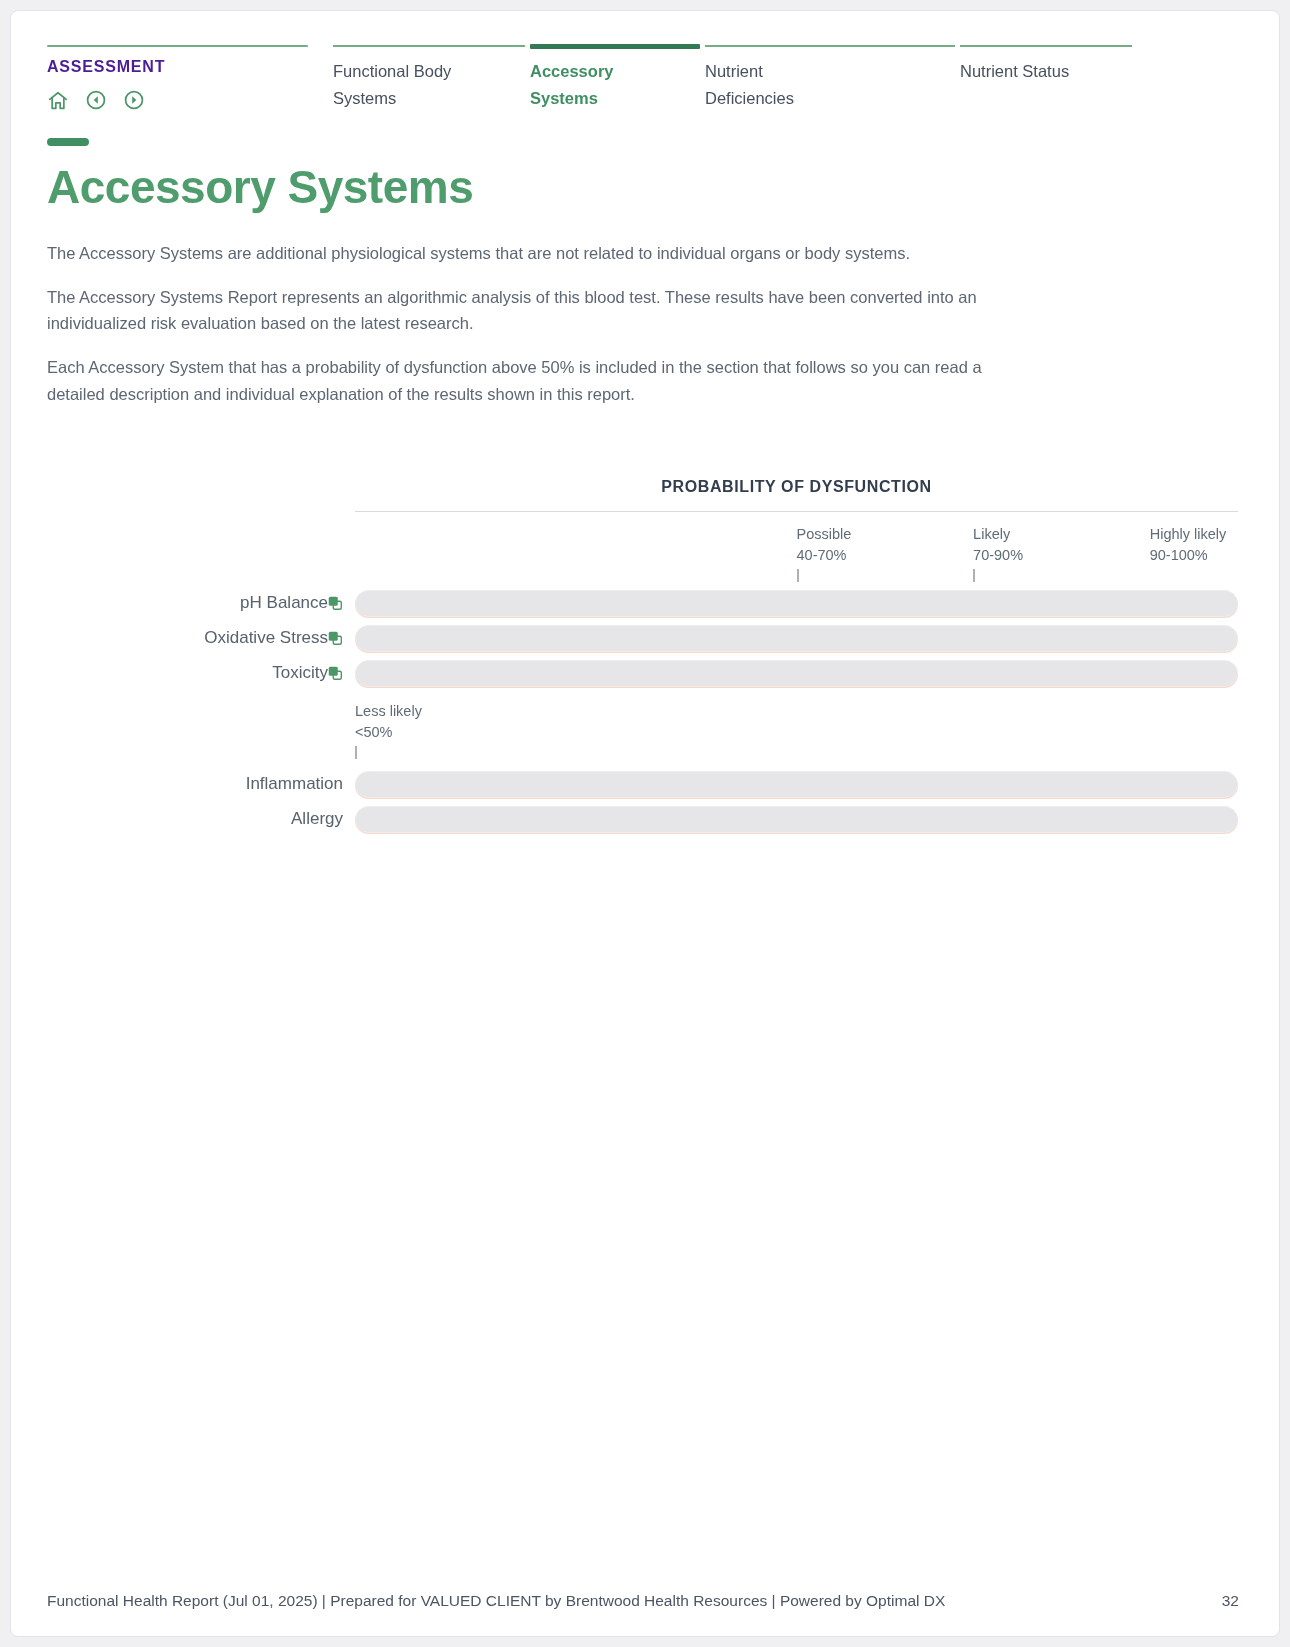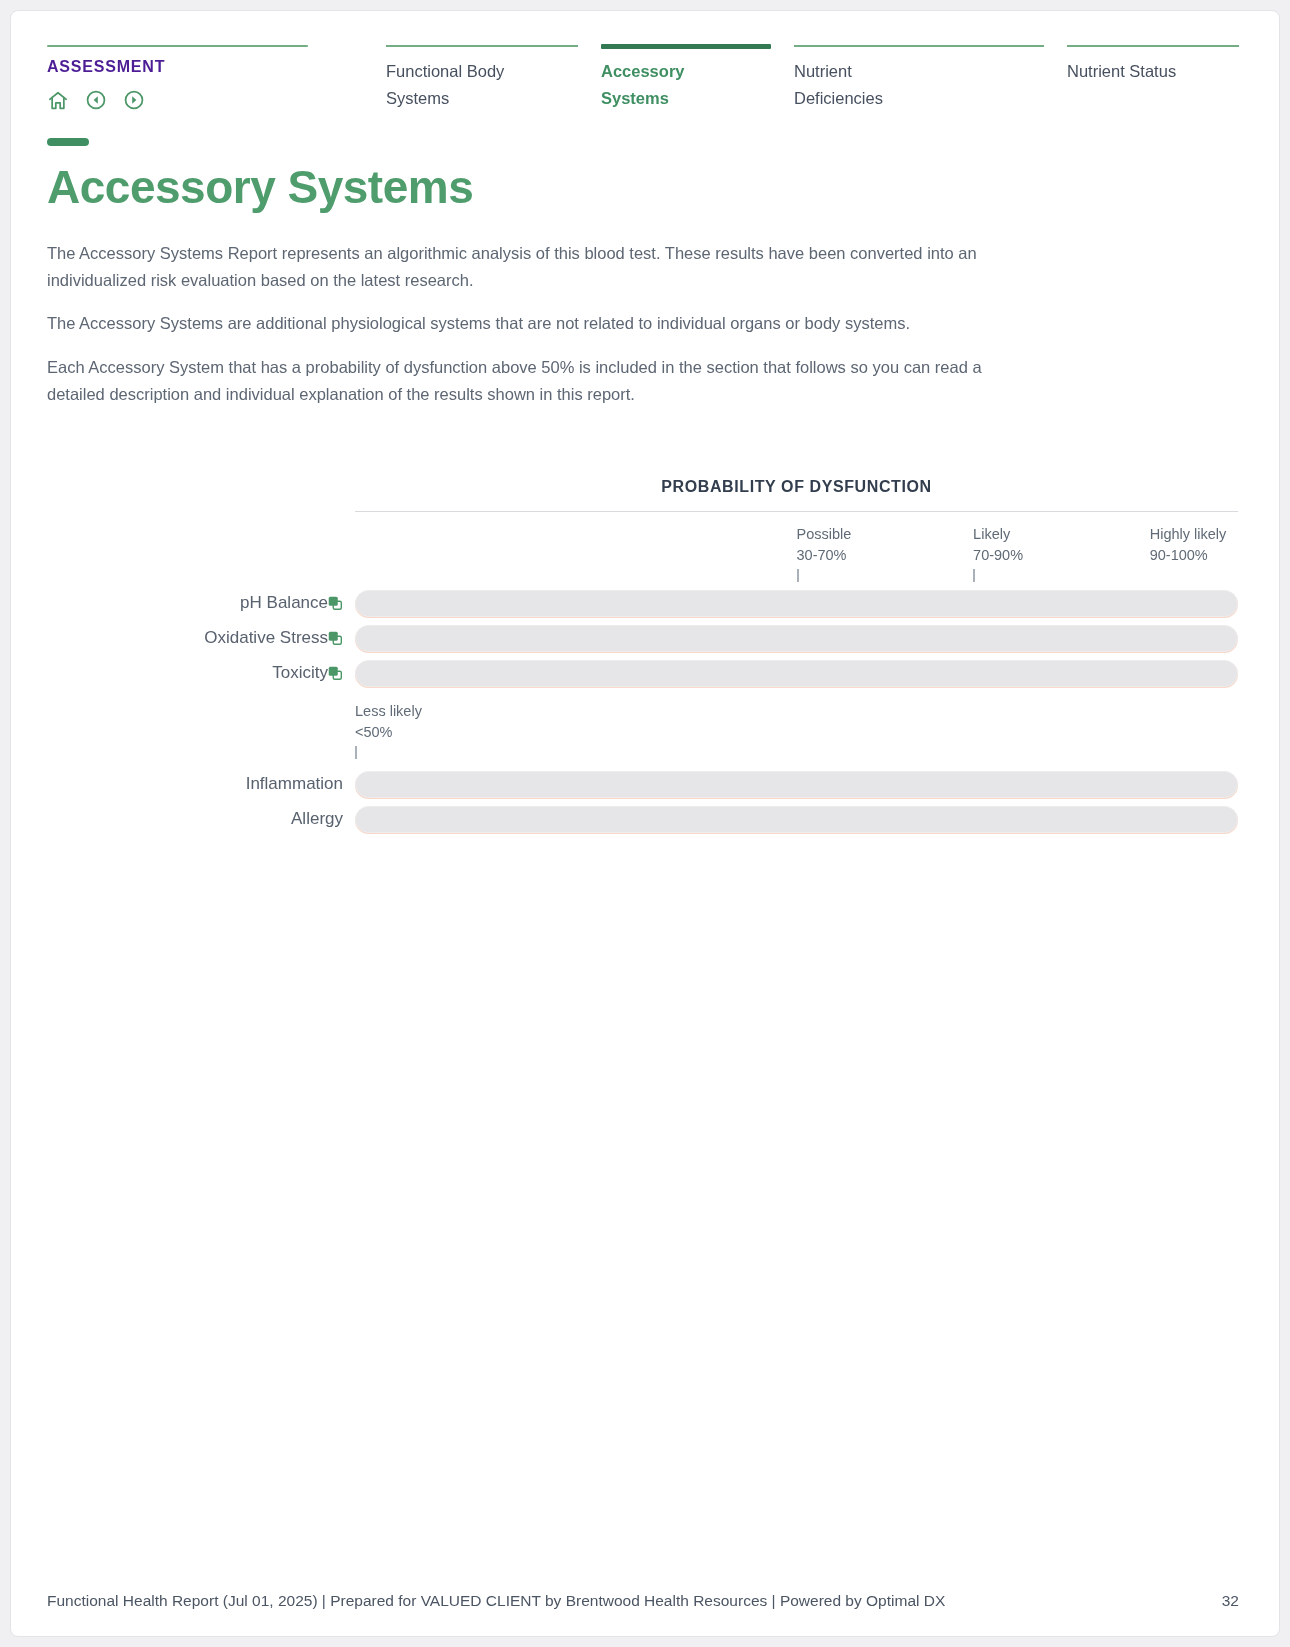--- a/index.html
+++ b/index.html
@@ -20,21 +20,21 @@
   }
 
   
   .header { display: flex; padding: 34px 40px 0 36px; }
   .header-left { width: 261px; margin-right: 25px; flex: none; }
   .hl-overline { height: 2px; background: #74AD84; border-radius: 1px; margin-bottom: 11px; }
   .assessment-label { font-size: 16px; font-weight: bold; color: #4c1d95; letter-spacing: 0.8px; }
   .nav-icons { margin-top: 13px; display: flex; gap: 16px; align-items: center; color: #4C9768; }
   .nav-icons svg { display: block; cursor: pointer; }
 
-  .tabs { display: flex; gap: 23px; flex: 1; justify-content: flex-end; }
+  .tabs { display: flex; gap: 5px; flex: 1; }
   .tab { position: relative; padding-top: 13px; cursor: pointer; }
   .tab .tab-line { position: absolute; top: 0; left: 0; right: 0; height: 2px; background: #74AD84; }
   .tab.active .tab-line { height: 5px; top: -1px; background: #337A53; border-radius: 1px; }
   .tab .tab-text { font-size: 16.5px; line-height: 27px; color: #47505F; display: inline-block; }
   .tab.active .tab-text { color: #3F8F63; font-weight: bold; }
   .tab.t0 { width: 192px; } .tab.t0 .tab-text { max-width: 145px; }
   .tab.t1 { width: 170px; } .tab.t1 .tab-text { max-width: 112px; }
   .tab.t2 { width: 172px; } .tab.t2 .tab-text { max-width: 160px; }
   .tab.t3 { width: 250px; } .tab.t3 .tab-text { max-width: 118px; }
 
@@ -122,35 +122,35 @@
         <div class="tab-line"></div>
         <span class="tab-text">Nutrient Status</span>
       </div>
     </div>
   </div>
 
   <div class="title-dash"></div>
   <h1 class="page-title">Accessory Systems</h1>
 
   <div class="intro">
+    <p>The Accessory Systems are additional physiological systems that are not related to individual organs or body systems.</p>
     <p>The Accessory Systems Report represents an algorithmic analysis of this blood test. These results have been converted into an individualized risk evaluation based on the latest research.</p>
-    <p>The Accessory Systems are additional physiological systems that are not related to individual organs or body systems.</p>
     <p>Each Accessory System that has a probability of dysfunction above 50% is included in the section that follows so you can read a detailed description and individual explanation of the results shown in this report.</p>
   </div>
 
   <div class="chart">
     <div class="chart-head">
       <div class="chart-title">PROBABILITY OF DYSFUNCTION</div>
       <div class="chart-divider"></div>
     </div>
 
     <div class="zone-row">
         <div class="zone" style="left: 50%;">
           <div>Possible</div>
-          <div>30-70%</div>
+          <div>40-70%</div>
           <div class="zone-tick"></div>
         </div>
         <div class="zone" style="left: 70%;">
           <div>Likely</div>
           <div>70-90%</div>
           <div class="zone-tick"></div>
         </div>
         <div class="zone" style="left: 90%;">
           <div>Highly likely</div>
           <div>90-100%</div>

